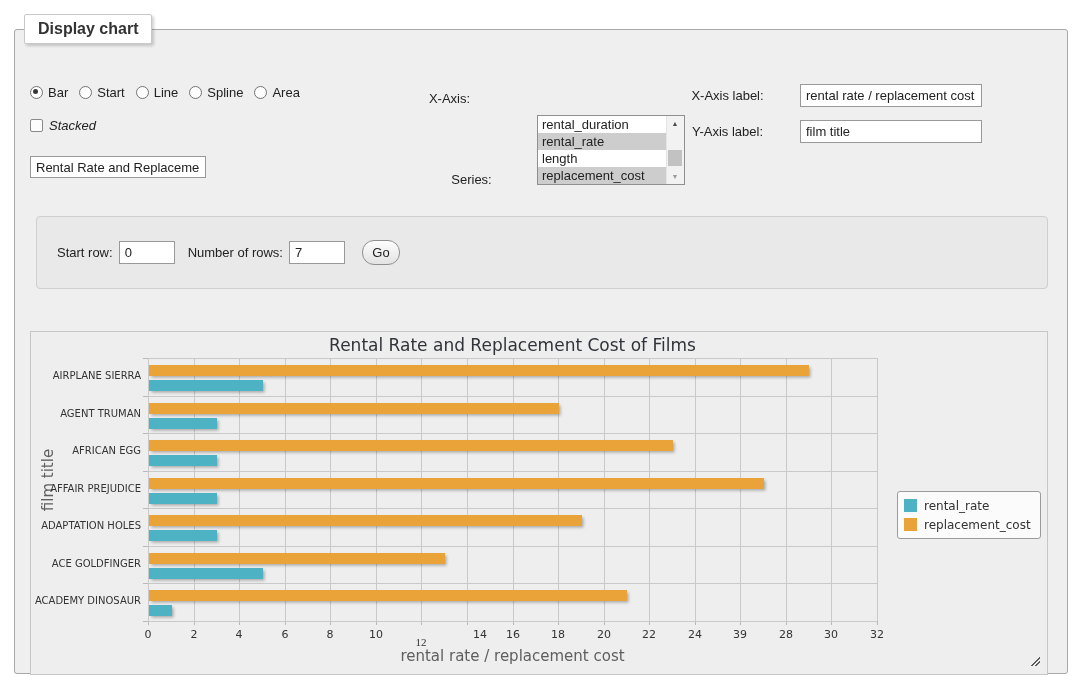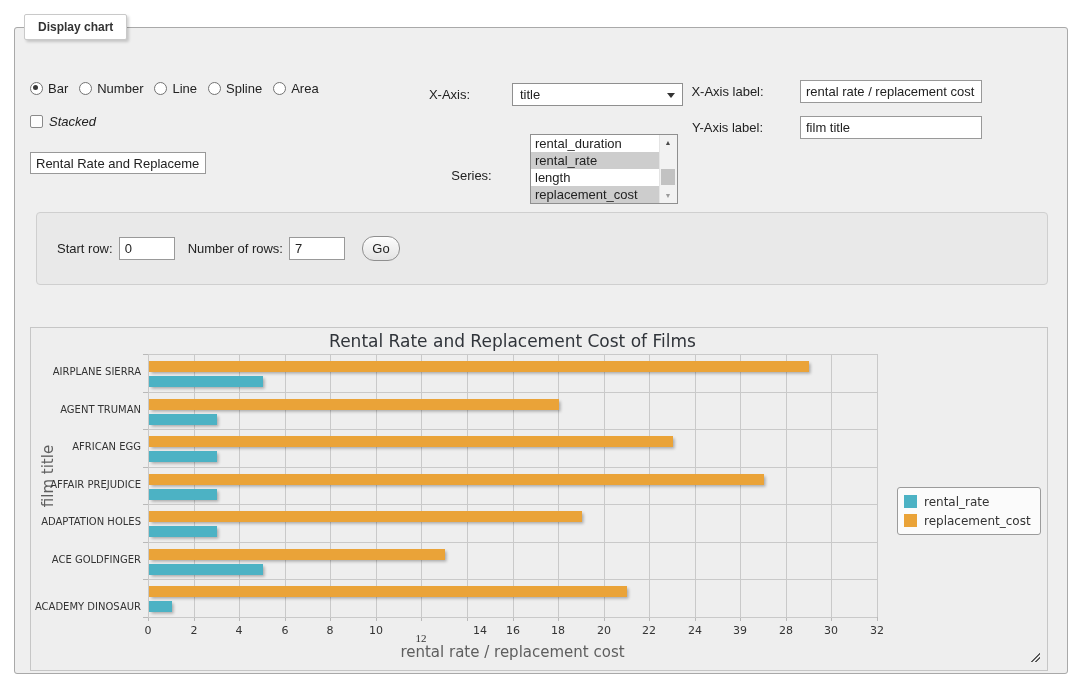--- a/index.html
+++ b/index.html
@@ -12,24 +12,24 @@
 
   
   fieldset.main{
     position:absolute;left:14px;top:14px;width:1052px;height:658px;
     margin:0;padding:0;background:#efefef;
     border:1px solid #a9a9a9;border-radius:3px;
   }
   fieldset.main>legend{
     margin-left:9px;padding:5px 13px;
     background:#fff;border:1px solid #c9c9c9;border-radius:2px;
-    font-weight:bold;font-size:12px;color:#333;
+    font-weight:bold;font-size:16px;color:#333;
     box-shadow:2px 2px 3px rgba(0,0,0,.18);
   }
-  .fs-body{position:absolute;left:0;top:0;right:0;bottom:0;}
+  .fs-body{position:absolute;left:0;top:0;right:0;bottom:0;padding-left:7px;}
 
   
   .radio-item{display:inline-flex;align-items:center;margin-right:11px;}
   .radio{width:13px;height:13px;border-radius:50%;border:1px solid #737373;background:#fff;
          display:inline-block;margin-right:5px;position:relative;box-sizing:border-box;}
   .radio.checked::after{content:"";position:absolute;left:2px;top:2px;width:5px;height:5px;
          border-radius:50%;background:#373737;}
   .checkbox{width:13px;height:13px;border:1px solid #8a8a8a;border-radius:2px;background:#fdfdfd;
          display:inline-block;margin-right:6px;box-sizing:border-box;}
   .ck-row{display:inline-flex;align-items:center;}
@@ -91,44 +91,40 @@
 
 <fieldset class="main">
   <legend>Display chart</legend>
   <div class="fs-body">
 
     <div class="abs" id="chart-type-row" style="left:15px;top:41px;height:17px;"><label class="radio-item">
           <span class="radio checked"></span>
           <span>Bar</span>
         </label><label class="radio-item">
           <span class="radio"></span>
-          <span>Number</span>
+          <span>Start</span>
         </label><label class="radio-item">
           <span class="radio"></span>
           <span>Line</span>
         </label><label class="radio-item">
           <span class="radio"></span>
           <span>Spline</span>
         </label><label class="radio-item">
           <span class="radio"></span>
           <span>Area</span>
         </label></div>
 
     <label class="abs ck-row" style="left:15px;top:74px;font-style:italic;">
       <span class="checkbox"></span>
       <span>Stacked</span>
     </label>
 
     <input class="abs txt" style="left: 15px; top: 112px; width: 176px; height: 22px;" value="Rental Rate and Replacement Cost of Films">
 
     <div class="abs flabel r-align" style="left:380px;top:47px;width:109px;">X-Axis:</div>
-    <div class="abs selbox" style="left:497px;top:43px;width:171px;height:23px;">
-      <span>title</span>
-      <span class="arr"></span>
-    </div>
 
     <div class="abs flabel r-align" style="left:400px;top:128px;width:113px;">Series:</div>
     <div class="abs listbox" style="left:515px;top:71px;width:148px;height:70px;">
       <div id="series-options">
           <div class="opt">rental_duration</div>
           <div class="opt selected">rental_rate</div>
           <div class="opt">length</div>
           <div class="opt selected">replacement_cost</div>
         </div>
       <div class="sbar">
@@ -247,20 +243,20 @@
           <div class="bar" style="left: 118px; top: 123px; width: 68px; height: 11px; background: rgb(76, 178, 196);"></div>
           <div class="cat" style="left: 0px; top: 151px; width: 110px;">AFFAIR PREJUDICE</div>
           <div class="bar" style="left: 118px; top: 146px; width: 615px; height: 11px; background: rgb(234, 163, 56);"></div>
           <div class="bar" style="left: 118px; top: 161px; width: 68px; height: 11px; background: rgb(76, 178, 196);"></div>
           <div class="cat" style="left: 0px; top: 188px; width: 110px;">ADAPTATION HOLES</div>
           <div class="bar" style="left: 118px; top: 183px; width: 433px; height: 11px; background: rgb(234, 163, 56);"></div>
           <div class="bar" style="left: 118px; top: 198px; width: 68px; height: 11px; background: rgb(76, 178, 196);"></div>
           <div class="cat" style="left: 0px; top: 226px; width: 110px;">ACE GOLDFINGER</div>
           <div class="bar" style="left: 118px; top: 221px; width: 296px; height: 11px; background: rgb(234, 163, 56);"></div>
           <div class="bar" style="left: 118px; top: 236px; width: 114px; height: 11px; background: rgb(76, 178, 196);"></div>
-          <div class="cat" style="left: 0px; top: 273px; width: 110px;">ACADEMY DINOSAUR</div>
+          <div class="cat" style="left: 0px; top: 263px; width: 110px;">ACADEMY DINOSAUR</div>
           <div class="bar" style="left: 118px; top: 258px; width: 478px; height: 11px; background: rgb(234, 163, 56);"></div>
           <div class="bar" style="left: 118px; top: 273px; width: 23px; height: 11px; background: rgb(76, 178, 196);"></div>
         </div>
     </div>
 
   </div>
 </fieldset>
 
 </body></html>

